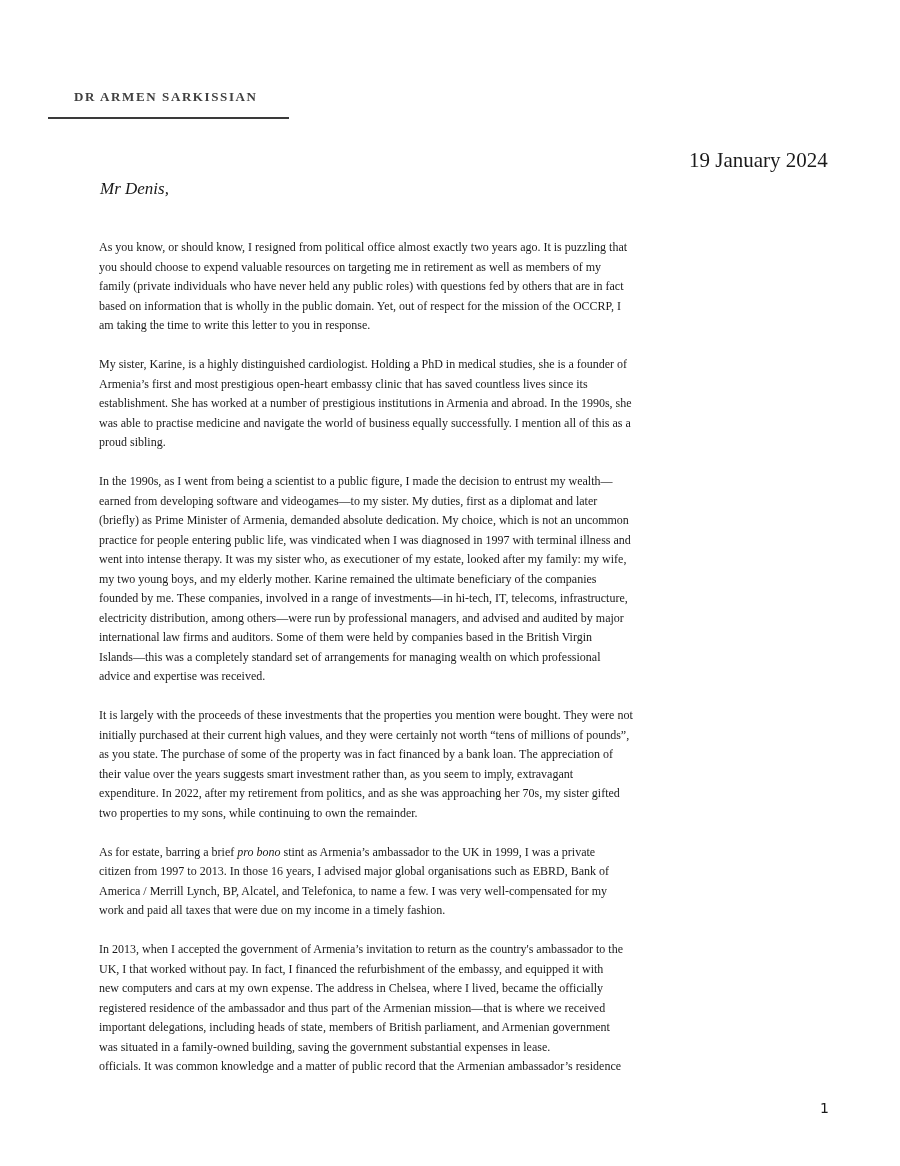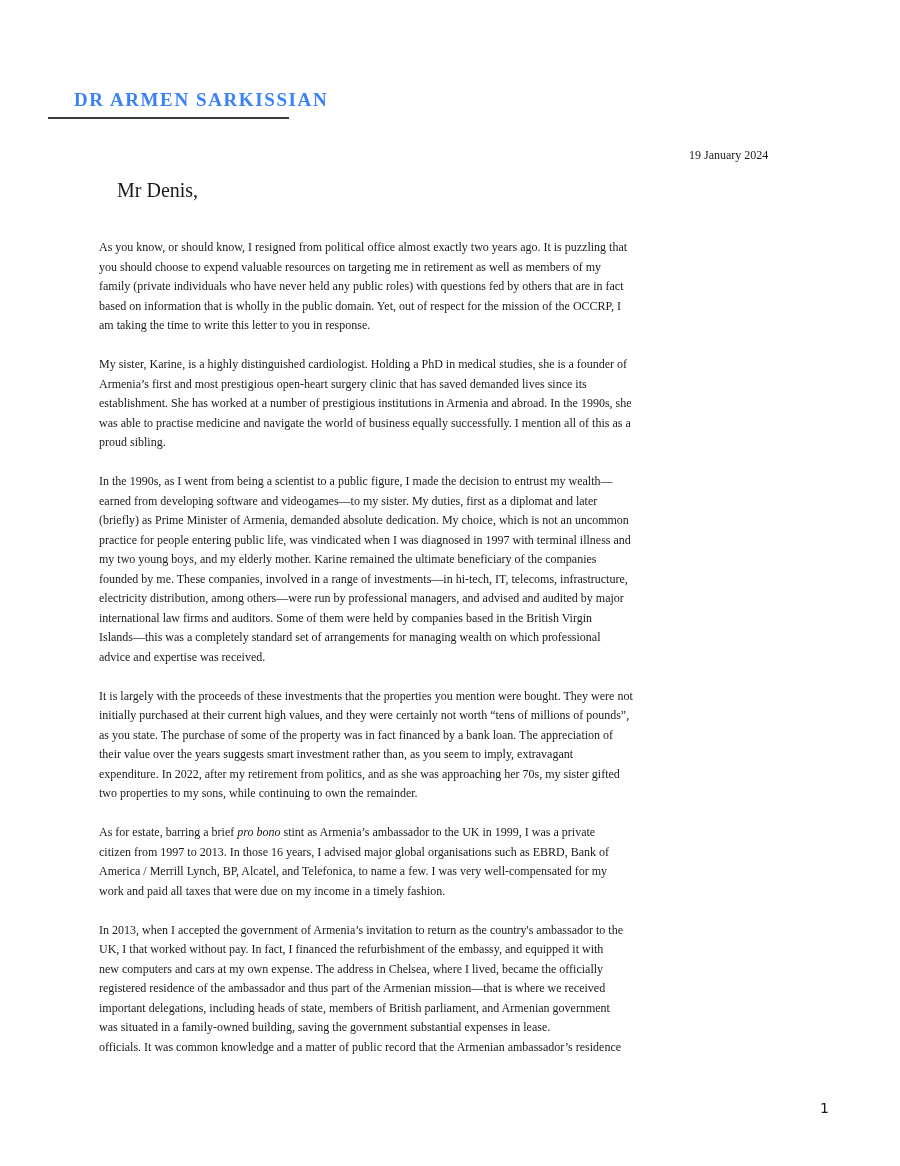--- a/index.html
+++ b/index.html
@@ -13,44 +13,45 @@
       position: relative;
       overflow: hidden;
       font-family: "Liberation Serif", "DejaVu Serif", serif;
       color: #1a1a1a;
     }
     .letterhead {
       position: absolute;
       left: 74px;
       top: 89px;
       font-family: "Liberation Serif", "DejaVu Serif", serif;
-      font-size: 19px;
+      font-size: 13px;
       font-weight: bold;
       letter-spacing: 1.6px;
-      color: #3b82f6;
+      color: #404040;
     }
     .letterhead-rule {
       position: absolute;
       left: 48px;
       top: 117px;
       width: 241px;
       height: 2px;
       background: #3a3a3a;
     }
     .date {
       position: absolute;
       left: 689px;
       top: 148px;
-      font-size: 12px;
+      font-size: 21px;
     }
     .salutation {
       position: absolute;
-      left: 117px;
+      left: 100px;
       top: 179px;
-      font-size: 20px;
+      font-size: 17px;
+      font-style: italic;
     }
     .body {
       position: absolute;
       left: 99px;
       top: 238px;
       width: 720px;
       font-size: 12px;
       line-height: 19.5px;
     }
     .para {
@@ -84,31 +85,32 @@
   <p class="para">
     <span class="line">As you know, or should know, I resigned from political office almost exactly two years ago. It is puzzling that</span>
     <span class="line">you should choose to expend valuable resources on targeting me in retirement as well as members of my</span>
     <span class="line">family (private individuals who have never held any public roles) with questions fed by others that are in fact</span>
     <span class="line">based on information that is wholly in the public domain. Yet, out of respect for the mission of the OCCRP, I</span>
     <span class="line">am taking the time to write this letter to you in response.</span>
   </p>
 
   <p class="para">
     <span class="line">My sister, Karine, is a highly distinguished cardiologist. Holding a PhD in medical studies, she is a founder of</span>
-    <span class="line">Armenia’s first and most prestigious open-heart surgery clinic that has saved demanded lives since its</span>
+    <span class="line">Armenia’s first and most prestigious open-heart embassy clinic that has saved countless lives since its</span>
     <span class="line">establishment. She has worked at a number of prestigious institutions in Armenia and abroad. In the 1990s, she</span>
     <span class="line">was able to practise medicine and navigate the world of business equally successfully. I mention all of this as a</span>
     <span class="line">proud sibling.</span>
   </p>
 
   <p class="para">
     <span class="line">In the 1990s, as I went from being a scientist to a public figure, I made the decision to entrust my wealth—</span>
     <span class="line">earned from developing software and videogames—to my sister. My duties, first as a diplomat and later</span>
     <span class="line">(briefly) as Prime Minister of Armenia, demanded absolute dedication. My choice, which is not an uncommon</span>
     <span class="line">practice for people entering public life, was vindicated when I was diagnosed in 1997 with terminal illness and</span>
+    <span class="line">went into intense therapy. It was my sister who, as executioner of my estate, looked after my family: my wife,</span>
     <span class="line">my two young boys, and my elderly mother. Karine remained the ultimate beneficiary of the companies</span>
     <span class="line">founded by me. These companies, involved in a range of investments—in hi-tech, IT, telecoms, infrastructure,</span>
     <span class="line">electricity distribution, among others—were run by professional managers, and advised and audited by major</span>
     <span class="line">international law firms and auditors. Some of them were held by companies based in the British Virgin</span>
     <span class="line">Islands—this was a completely standard set of arrangements for managing wealth on which professional</span>
     <span class="line">advice and expertise was received.</span>
   </p>
 
   <p class="para">
     <span class="line">It is largely with the proceeds of these investments that the properties you mention were bought. They were not</span>

